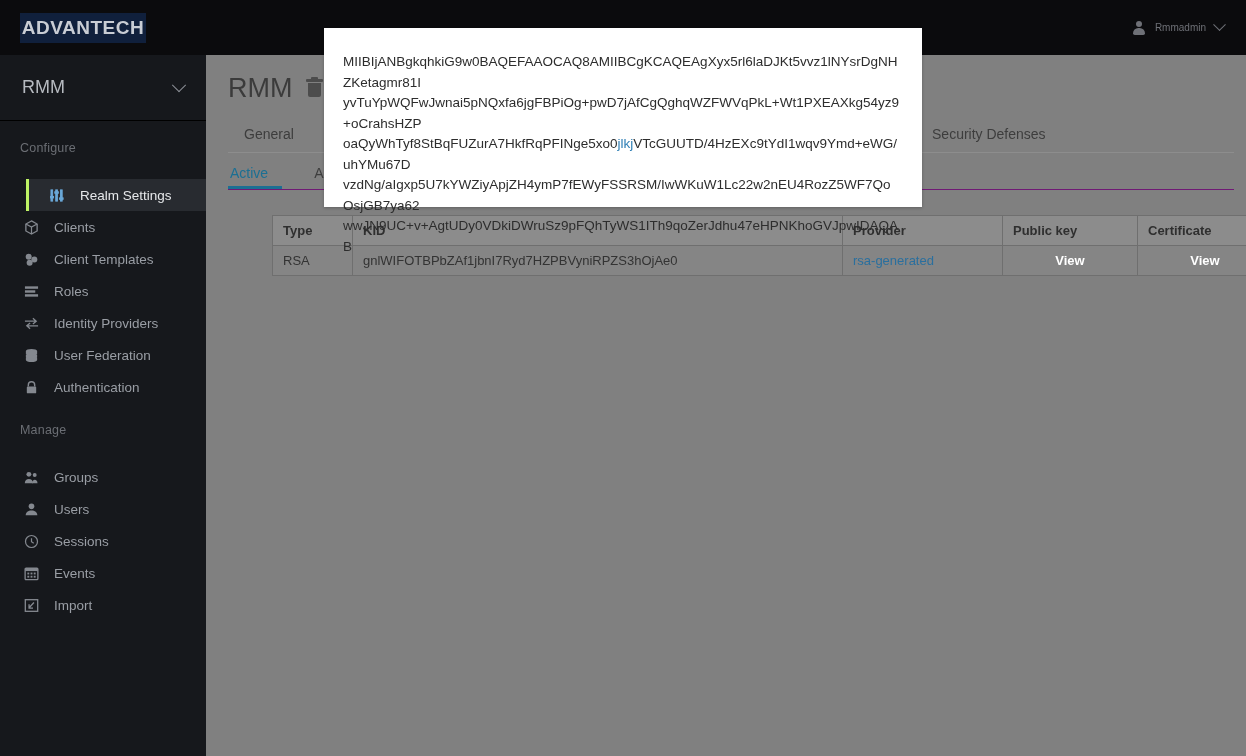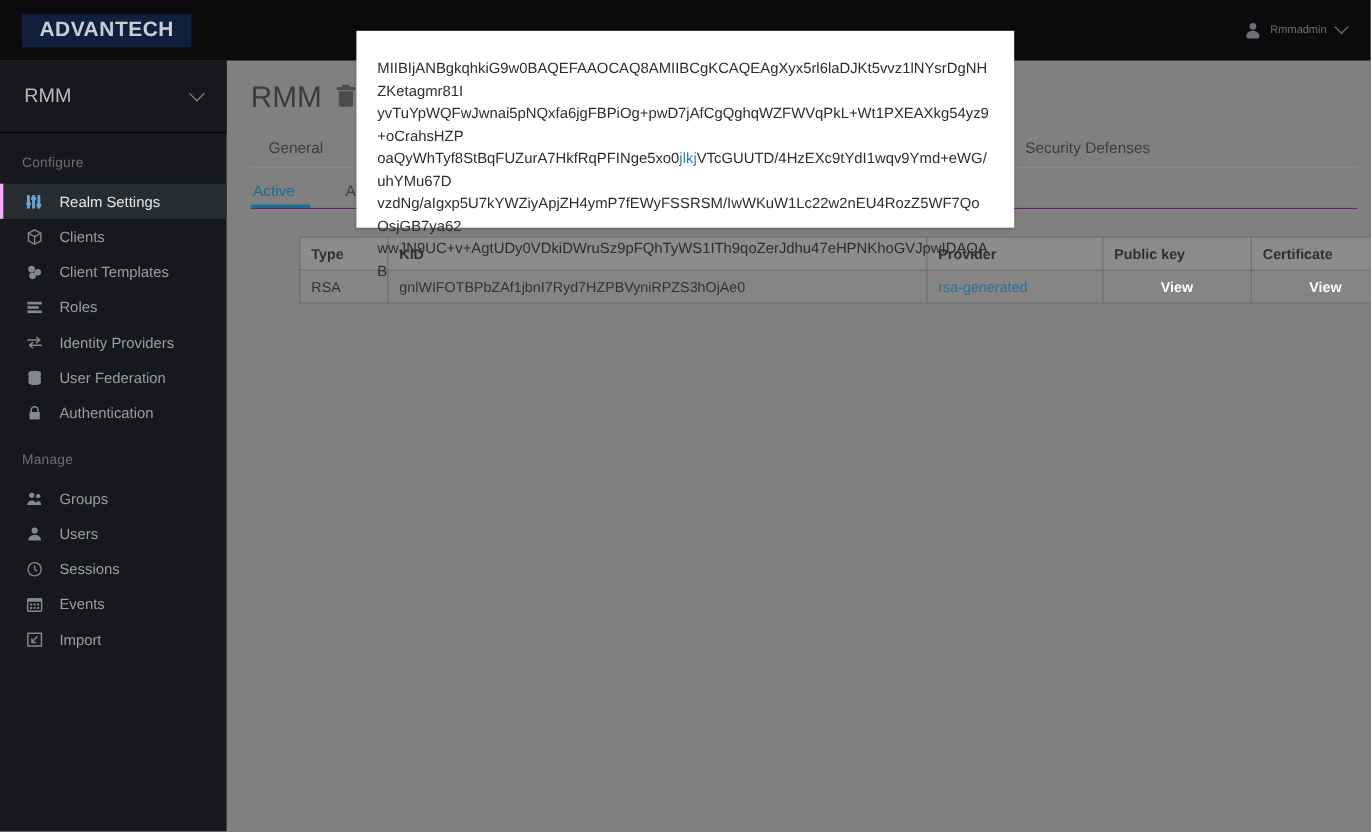--- a/index.html
+++ b/index.html
@@ -14,21 +14,21 @@
 
   
   .topbar {
     position: absolute; left: 0; top: 0; width: 1246px; height: 55px;
     background: #0b0b0d;
     display: flex; align-items: center; justify-content: space-between;
     z-index: 5;
   }
   .brand {
     margin-left: 20px;
-    width: 154px; height: 30px;
+    width: 126px; height: 30px;
     background: #10203c;
     display: flex; align-items: center; justify-content: center;
   }
   .brand-text {
     color: #c9cdd4; font-size: 19px; font-weight: bold;
     letter-spacing: 0.5px; font-family: "Liberation Sans", sans-serif;
   }
   .user-area {
     margin-right: 22px; display: flex; align-items: center; gap: 9px;
     color: #6e7076; font-size: 10px;
@@ -56,30 +56,30 @@
     height: 65px; display: flex; align-items: center; justify-content: space-between;
     padding: 0 22px 0 22px; border-bottom: 1px solid #000;
     background: #16181c; cursor: pointer;
   }
   .realm-name { color: #b6bac0; font-size: 18px; }
   .realm-chev {
     width: 9px; height: 9px; border-right: 1.7px solid #8b8f96;
     border-bottom: 1.7px solid #8b8f96; transform: rotate(45deg) translate(-2px,-2px);
   }
   .nav-section-label {
-    color: #6b6e74; font-size: 12.5px; padding: 20px 0 12px 20px; letter-spacing: .2px;
+    color: #6b6e74; font-size: 12.5px; padding: 20px 0 24px 20px; letter-spacing: .2px;
   }
   .nav-item {
     display: flex; align-items: center; height: 32px;
     padding-left: 20px; color: #9a9ea5; font-size: 13.5px; cursor: pointer;
     border-left: 3px solid transparent; box-sizing: border-box;
   }
   .nav-item .lbl { margin-left: 14px; }
   .nav-item.active {
-    background: #282b30; border-left: 3px solid #f0abfc; color: #e6e8ea;
+    background: #282b30; border-left: 3px solid #bef264; color: #e6e8ea; margin-left: 26px;
   }
   .nav-item.active .ico svg { stroke: #6aa8d8; fill: #6aa8d8; }
   .ico { width: 17px; height: 17px; display: inline-flex; align-items: center; justify-content: center; flex: 0 0 17px; }
   .ico svg { fill: #84888f; }
 
   
   .main {
     position: absolute; left: 206px; top: 55px; width: 1040px; height: 701px;
     background: #808080; z-index: 1;
   }

